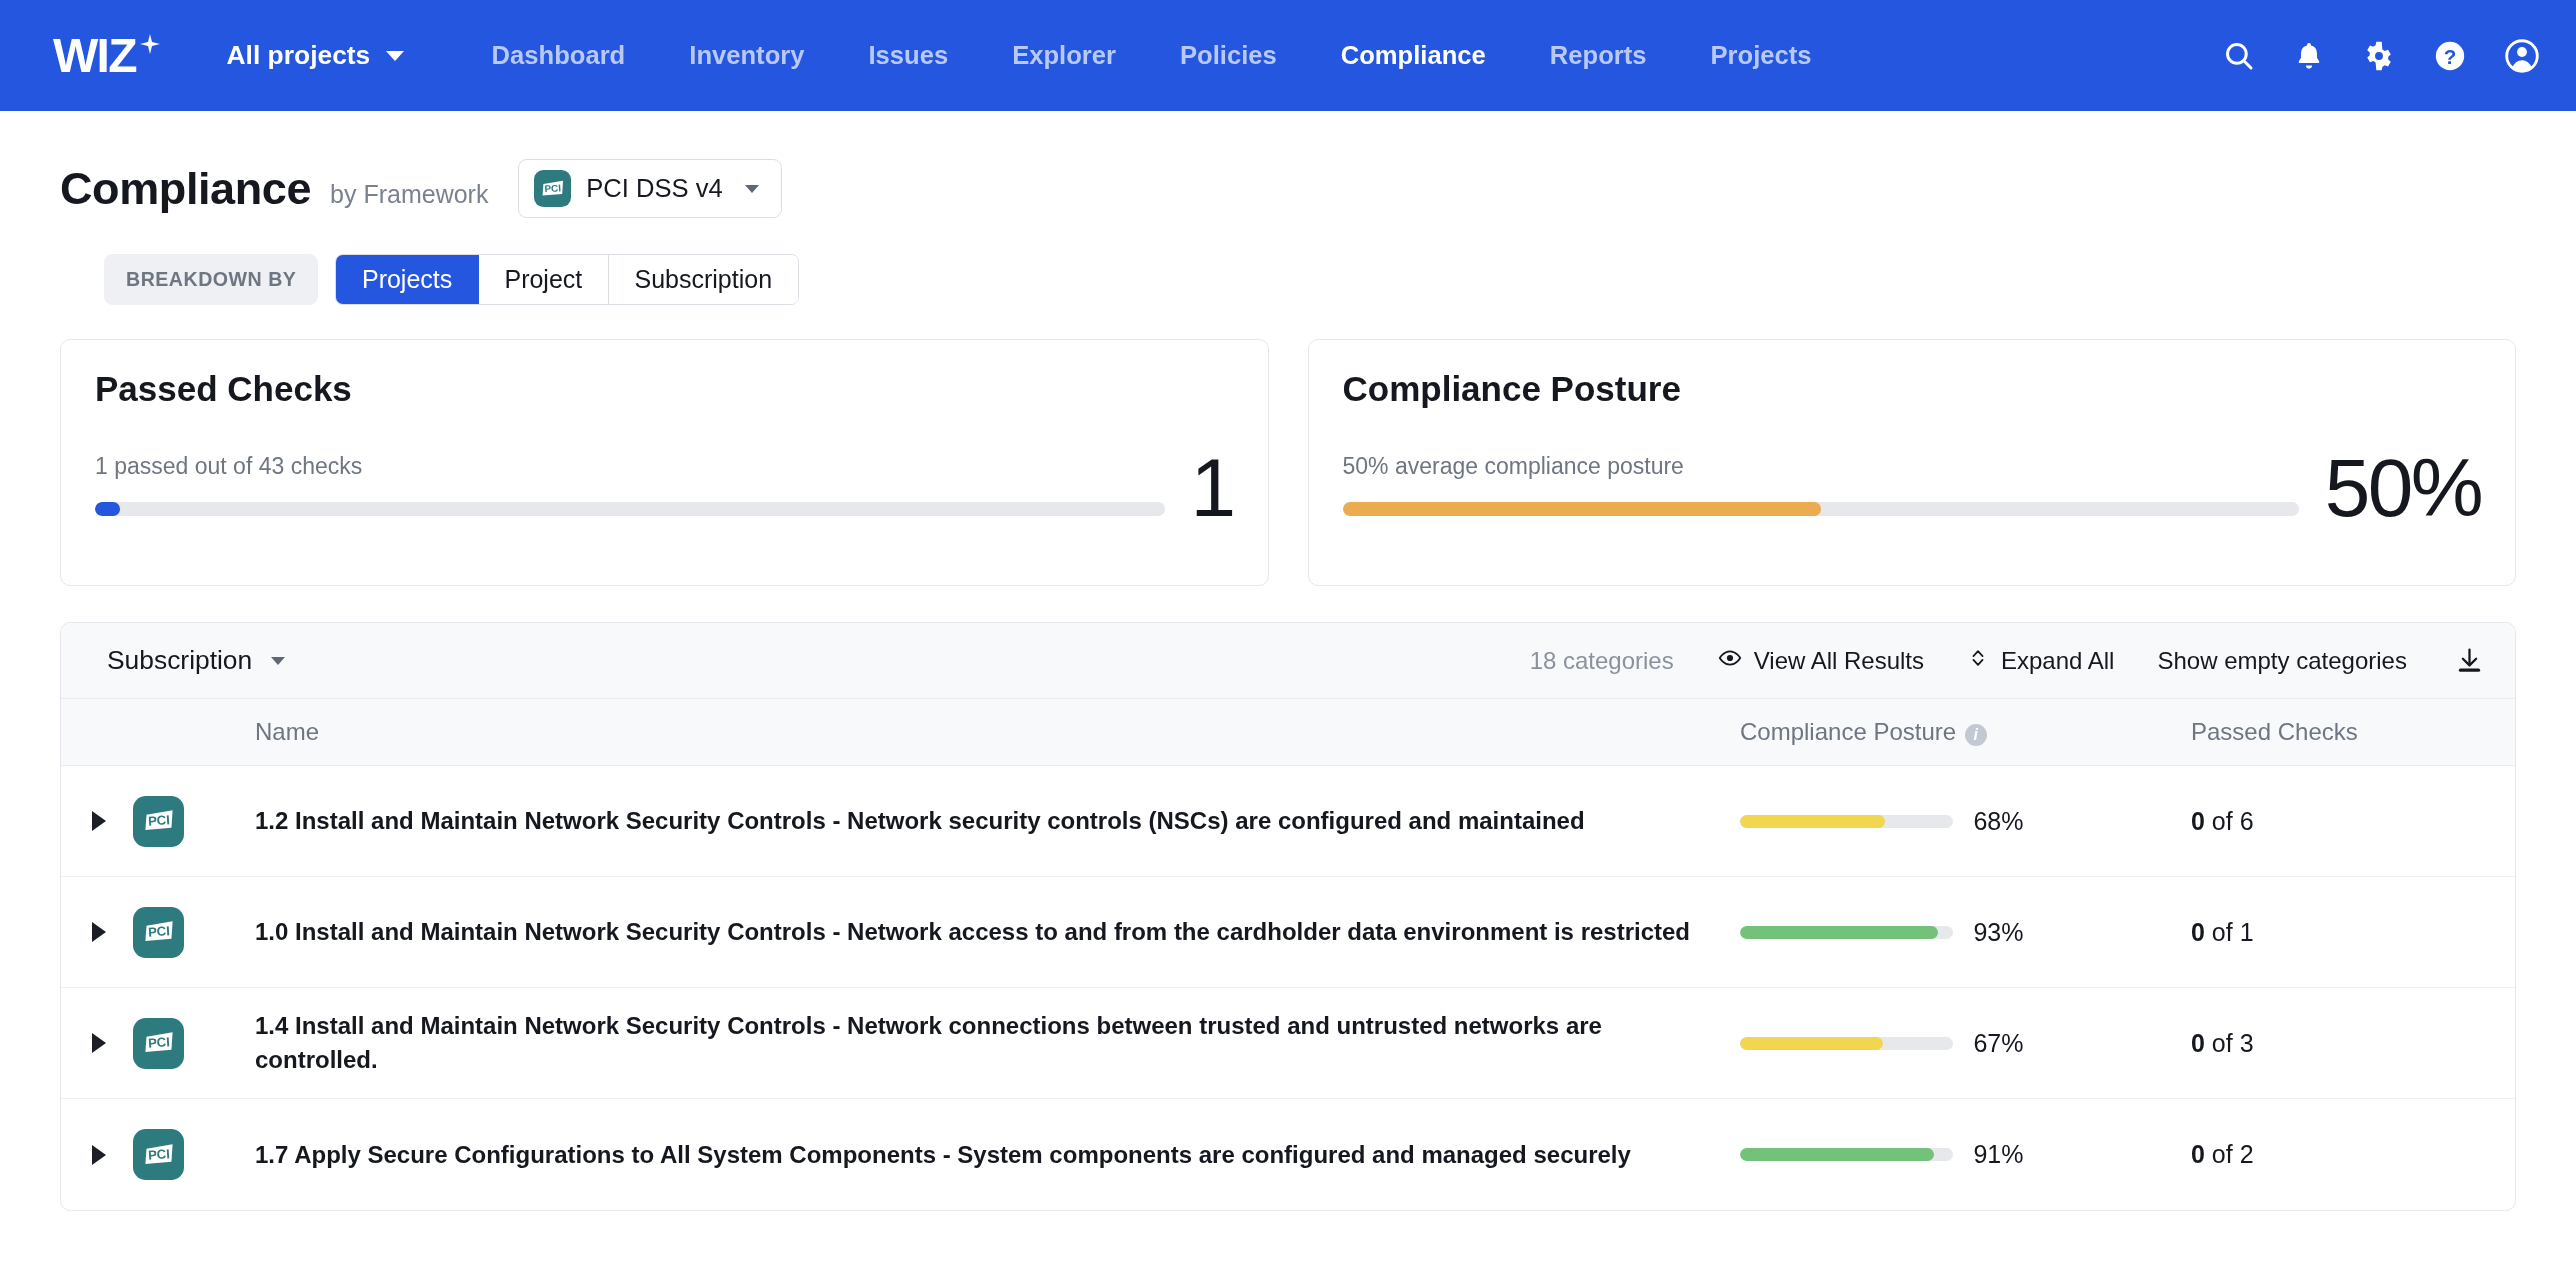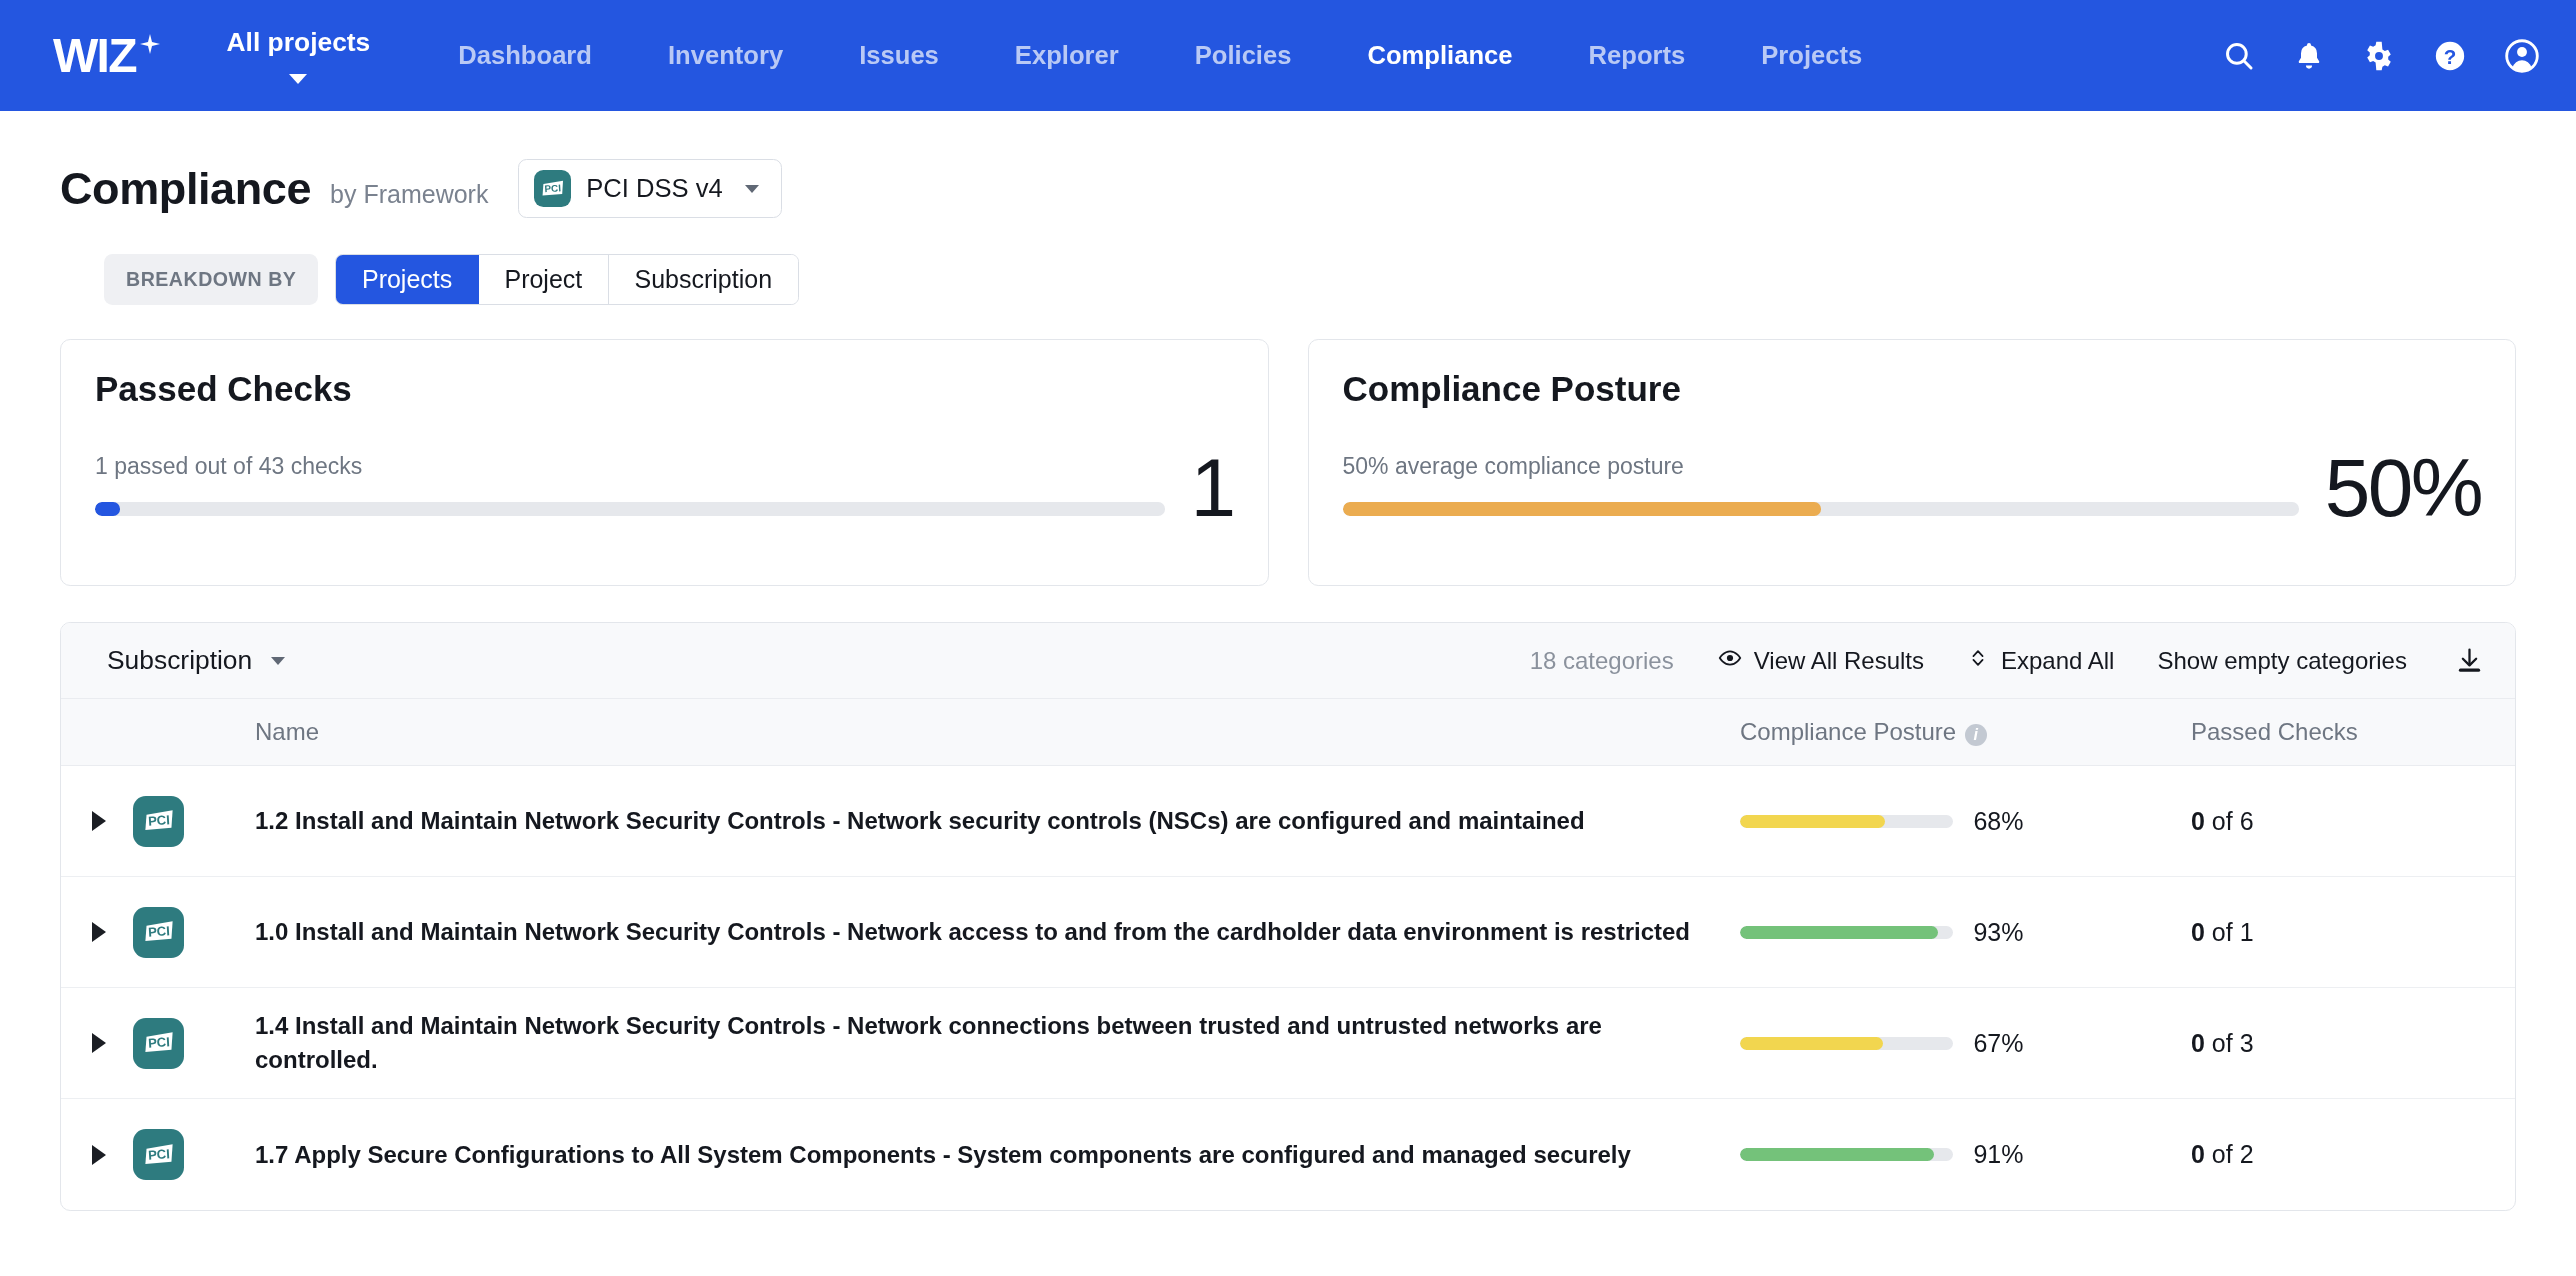--- a/index.html
+++ b/index.html
@@ -26,30 +26,30 @@
   .logo-word {
     font-size: 48px; font-weight: 700; color: #fff;
     letter-spacing: -1.7px; line-height: 1;
     font-family: "Liberation Sans", sans-serif;
   }
   .logo-spark { margin-left: 1.7px; margin-top: 1.7px; }
 
   .projects-sel {
     display: flex; align-items: center; gap: 15.3px;
     color: #ffffff; font-size: 26.4px; font-weight: 700;
-    margin-right: 56px; cursor: pointer; flex-direction: column;
+    margin-right: 56px; cursor: pointer;
   }
   .caret-dn {
     width: 0; height: 0;
     border-left: 9.4px solid transparent;
     border-right: 9.4px solid transparent;
     border-top: 10.2px solid #ffffff;
   }
 
-  .navlinks { display: flex; align-items: center; gap: 12px; }
+  .navlinks { display: flex; align-items: center; gap: 0; }
   .navlink {
     color: #B9C9F5; font-size: 25.6px; font-weight: 700;
     padding: 0 32px; cursor: pointer; white-space: nowrap;
   }
   .navlink.active { color: #ffffff; }
 
   .nav-icons {
     position: absolute; right: 36px; top: 0; height: 111px;
     display: flex; align-items: center; gap: 37px;
   }

